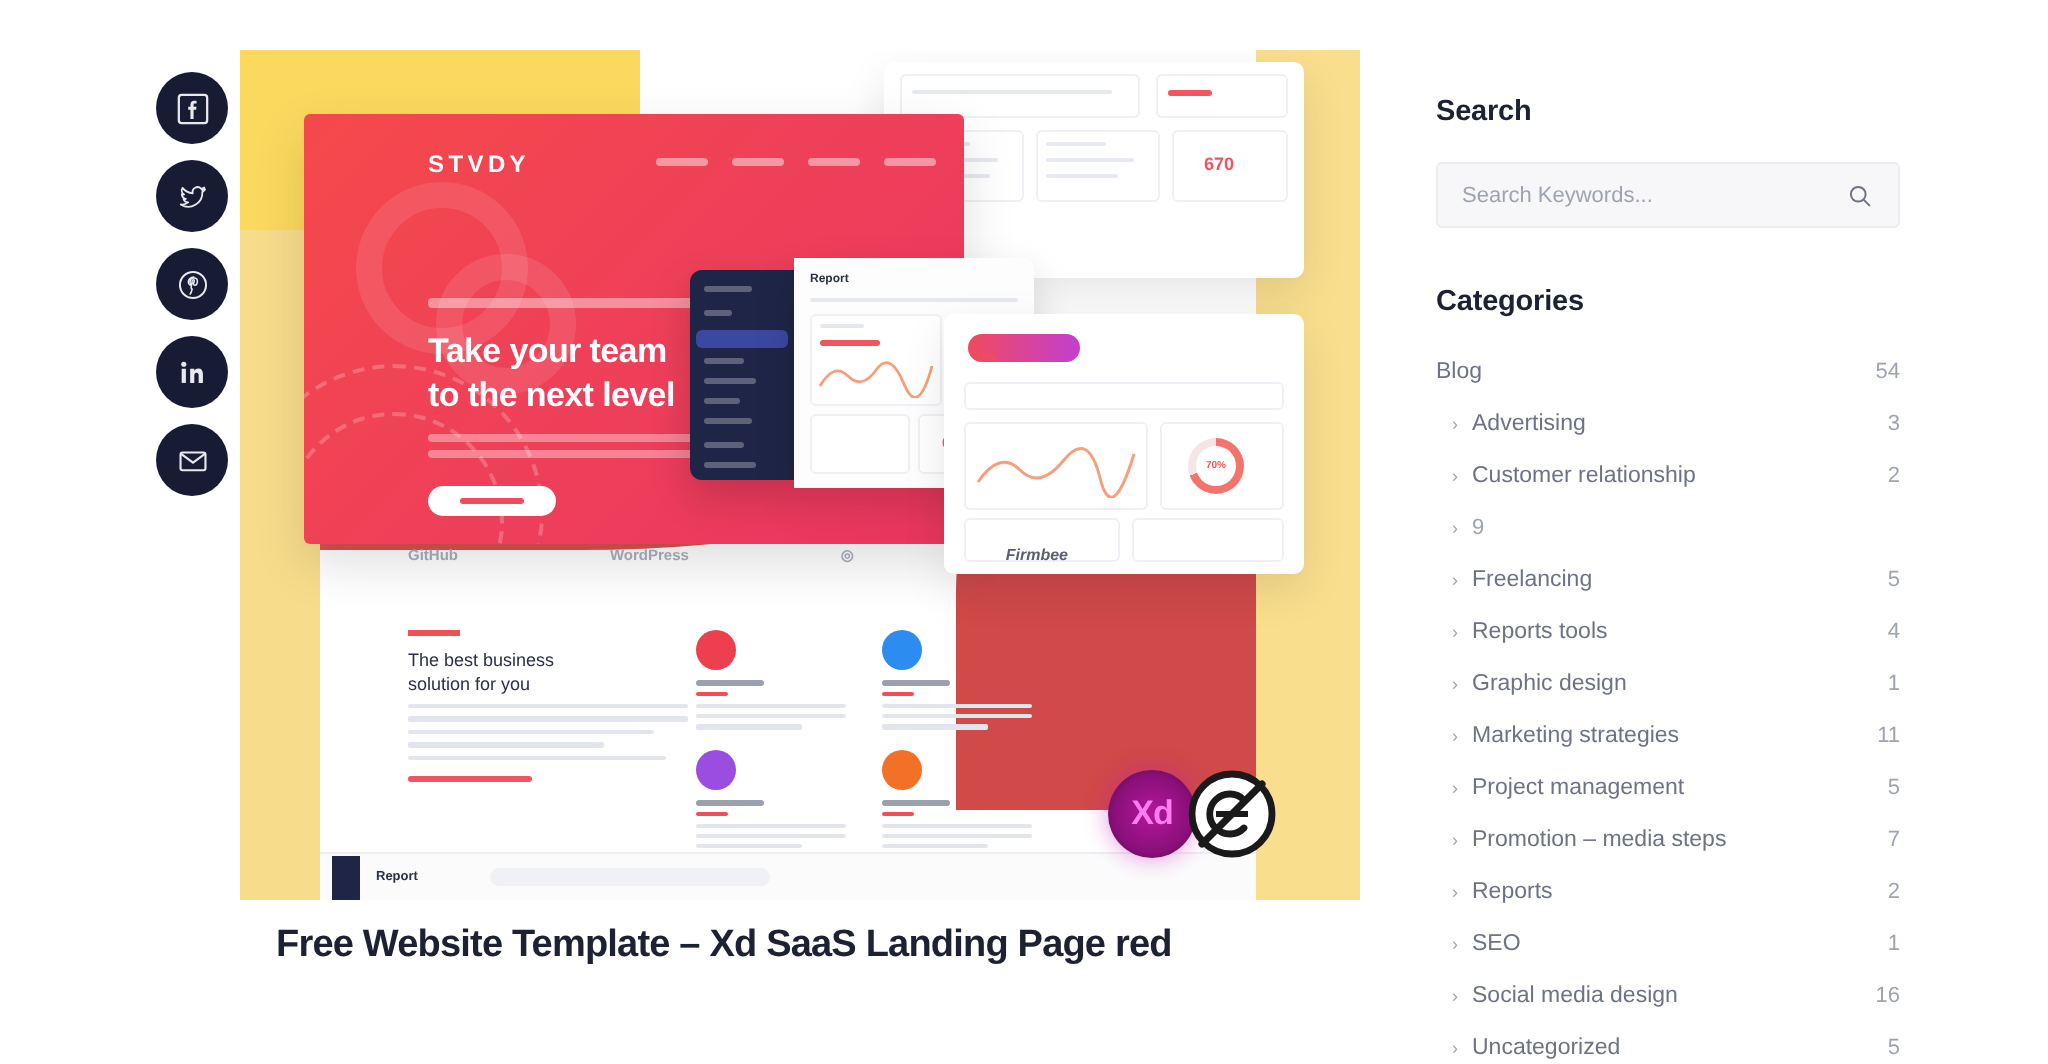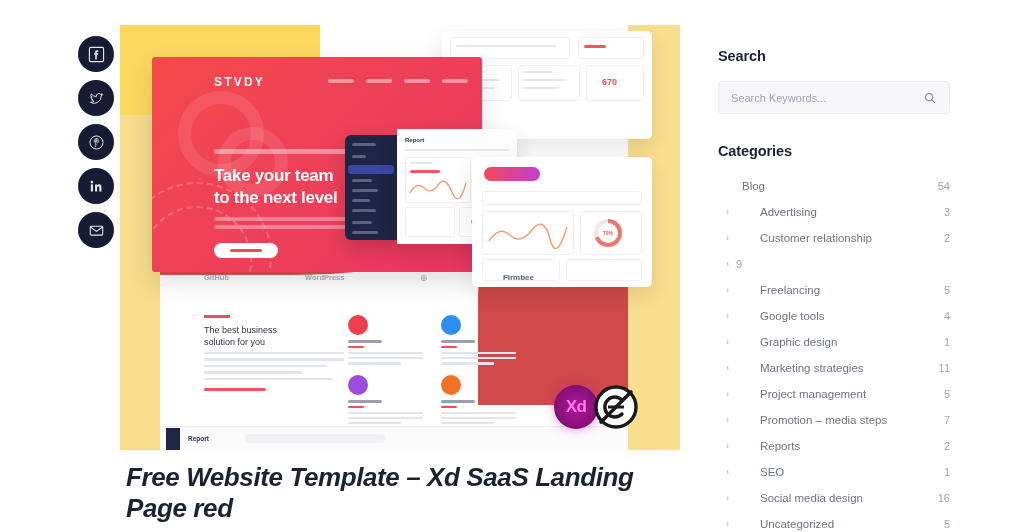--- a/index.html
+++ b/index.html
@@ -161,21 +161,21 @@
     position:absolute; left: 40px; top: 186px; width: 290px; height: 64px;
     background:#d8524f; border-radius: 0 0 55% 0;
   }
 
   
   .lower-logos {
     position:absolute; left: 84px; top: 248px; width: 330px;
     display:flex; justify-content:space-between; align-items:center;
   }
   .lower-logos span { font-size:7.5px; color:#9aa0ad; font-weight:700; }
-  .lower-logos .lg-firmbee { color:#5a6070; font-weight:700; font-size:8px; }
+  .lower-logos .lg-firmbee { color:#5a6070; font-weight:700; font-size:8px;font-style:italic; }
 
   .lower-head {
     position:absolute; left: 84px; top: 290px; width: 140px;
   }
   .lower-head .rule { width: 26px; height: 2.5px; background:#ef4f55; margin-bottom:6px; }
   .lower-head h4 { font-size:9px; color:#2b3047; font-weight:400; line-height:1.35; }
   .lower-head .txt i { display:block; height:2.5px; background:#e3e5ec; border-radius:1px; margin-top:4px; }
   .lower-head .link { margin-top:8px; width:62px; height:3px; background:#f2555f; border-radius:2px; }
 
   .feat-grid {
@@ -206,22 +206,22 @@
     color:#ff7cf3; font-weight:700; font-size:17px; letter-spacing:-.5px;
     box-shadow: 0 0 12px rgba(200,20,180,.45);
     z-index: 12;
   }
   .badge-cfree {
     position:absolute; left: 472px; top: 383px; width: 48px; height: 48px; z-index: 12;
   }
 
   
   .post-title {
-    position:absolute; left: 6px; top: 462px; width: 540px;
-    font-size: 26px; font-weight: 700; color: #1d2233; letter-spacing: -.4px; font-style: italic;
+    position:absolute; left: 18px; top: 462px; width: 540px;
+    font-size: 19px; font-weight: 700; color: #1d2233; letter-spacing: -.4px;
   }
   .post-tags {
     position:absolute; left: 13px; top: 503px;
     display:flex; gap: 10px;
   }
   .post-tags a {
     font-size: 8px; letter-spacing: .6px; color:#6d7384; text-decoration:none;
     text-transform: uppercase; font-weight: 400; cursor:pointer;
   }
 
@@ -245,21 +245,21 @@
   .search-icon { position:absolute; right:12px; top:9px; width:14px; height:14px; cursor:pointer; }
 
   .cat-list { margin-top: 14px; width: 232px; }
   .cat-row {
     display:flex; align-items:center;
     height: 26px; font-size: 11.5px; color:#6d7384;
     cursor:pointer;
   }
   .cat-row .chev { color:#9ea3b0; font-size:9px; margin-right:7px; }
   .cat-row.child { padding-left: 8px; }
-  .cat-row .name { flex:1;margin-left:24px; }
+  .cat-row .name { flex:1; }
   .cat-row .count { color:#9ea3b0; font-size:11px; }
 </style>
 </head>
 <body>
 
 <div class="page">
 
   <div class="share-rail">
     <div class="share-btn">
       <span>
@@ -516,21 +516,21 @@
           <span class="chev">›</span>
           <span class="count">9</span>
         </div>
         <div class="cat-row child">
           <span class="chev">›</span>
           <span class="name">Freelancing</span>
           <span class="count">5</span>
         </div>
         <div class="cat-row child">
           <span class="chev">›</span>
-          <span class="name">Google tools</span>
+          <span class="name">Reports tools</span>
           <span class="count">4</span>
         </div>
         <div class="cat-row child">
           <span class="chev">›</span>
           <span class="name">Graphic design</span>
           <span class="count">1</span>
         </div>
         <div class="cat-row child">
           <span class="chev">›</span>
           <span class="name">Marketing strategies</span>

